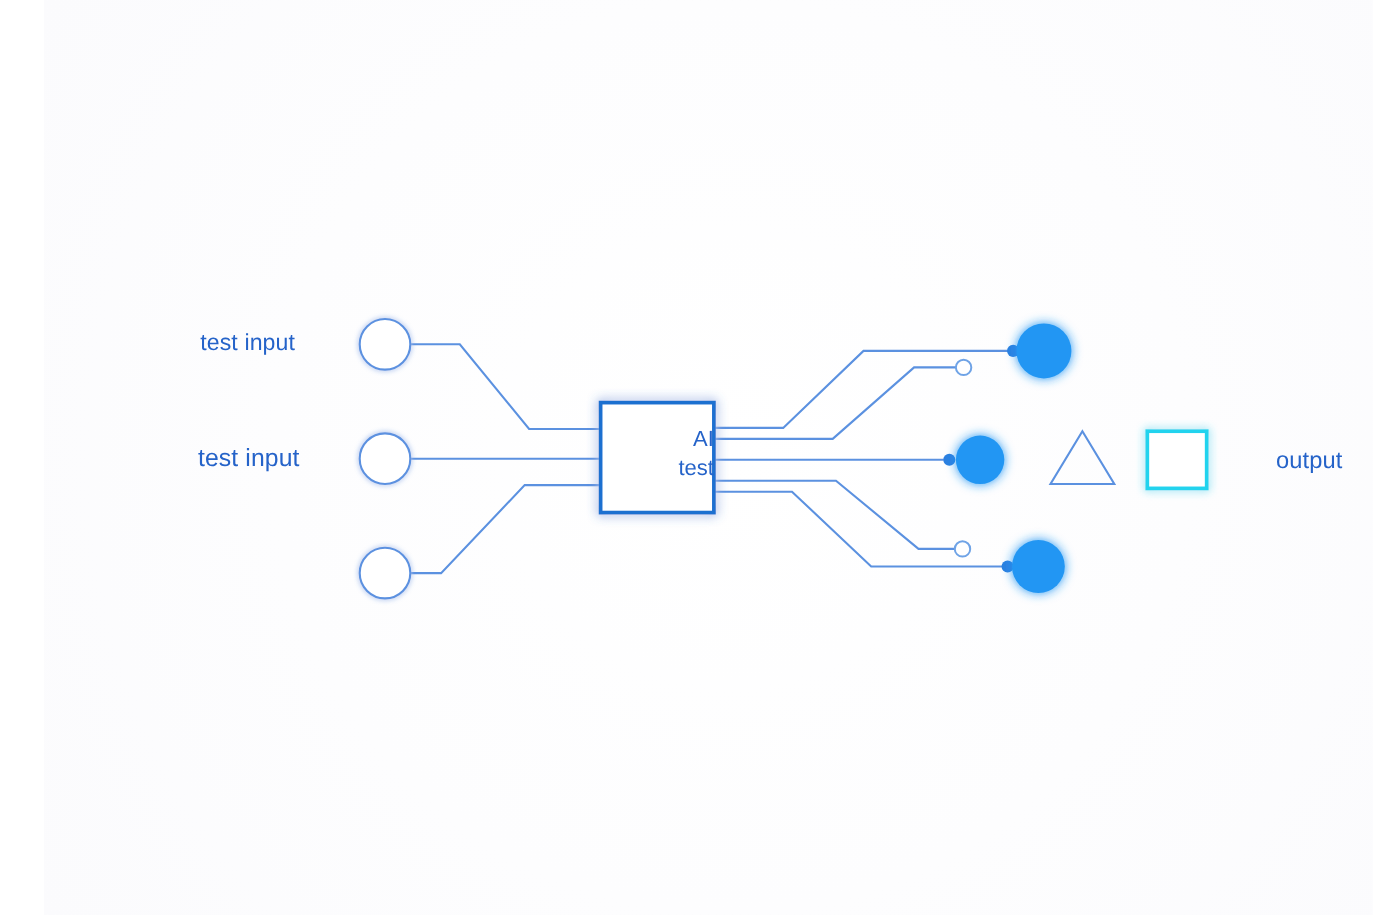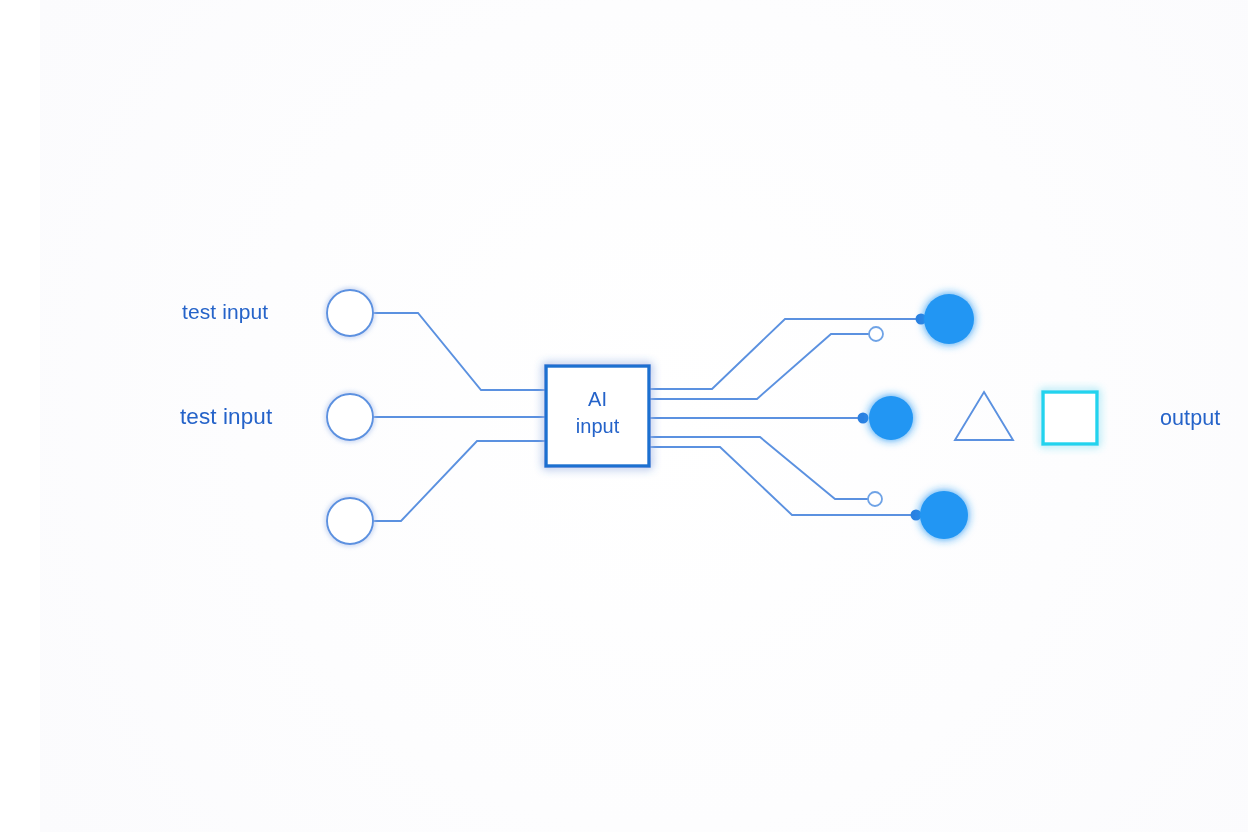--- a/index.html
+++ b/index.html
@@ -45,21 +45,21 @@
   #label-output {
     left: 1120px;
     top: 406px;
     font-size: 21.5px;
   }
   .node-text {
     position: absolute;
     left: 506px;
     top: 386px;
     width: 103px;
-    text-align: center;
+    text-align: right;
     color: #2563c9;
     font-size: 20px;
     line-height: 27px;
     pointer-events: none;
   }
 </style>
 </head>
 <body>
 
 <div id="canvas">
@@ -136,16 +136,16 @@
   </svg>
 
   <div class="label" id="label-input-1">test input</div>
 
   <div class="label" id="label-input-2">test input</div>
 
   <div class="label" id="label-output">output</div>
 
   <div class="node-text">
     <div>AI</div>
-    <div>input</div>
+    <div>test</div>
   </div>
 
 </div>
 
 </body></html>

